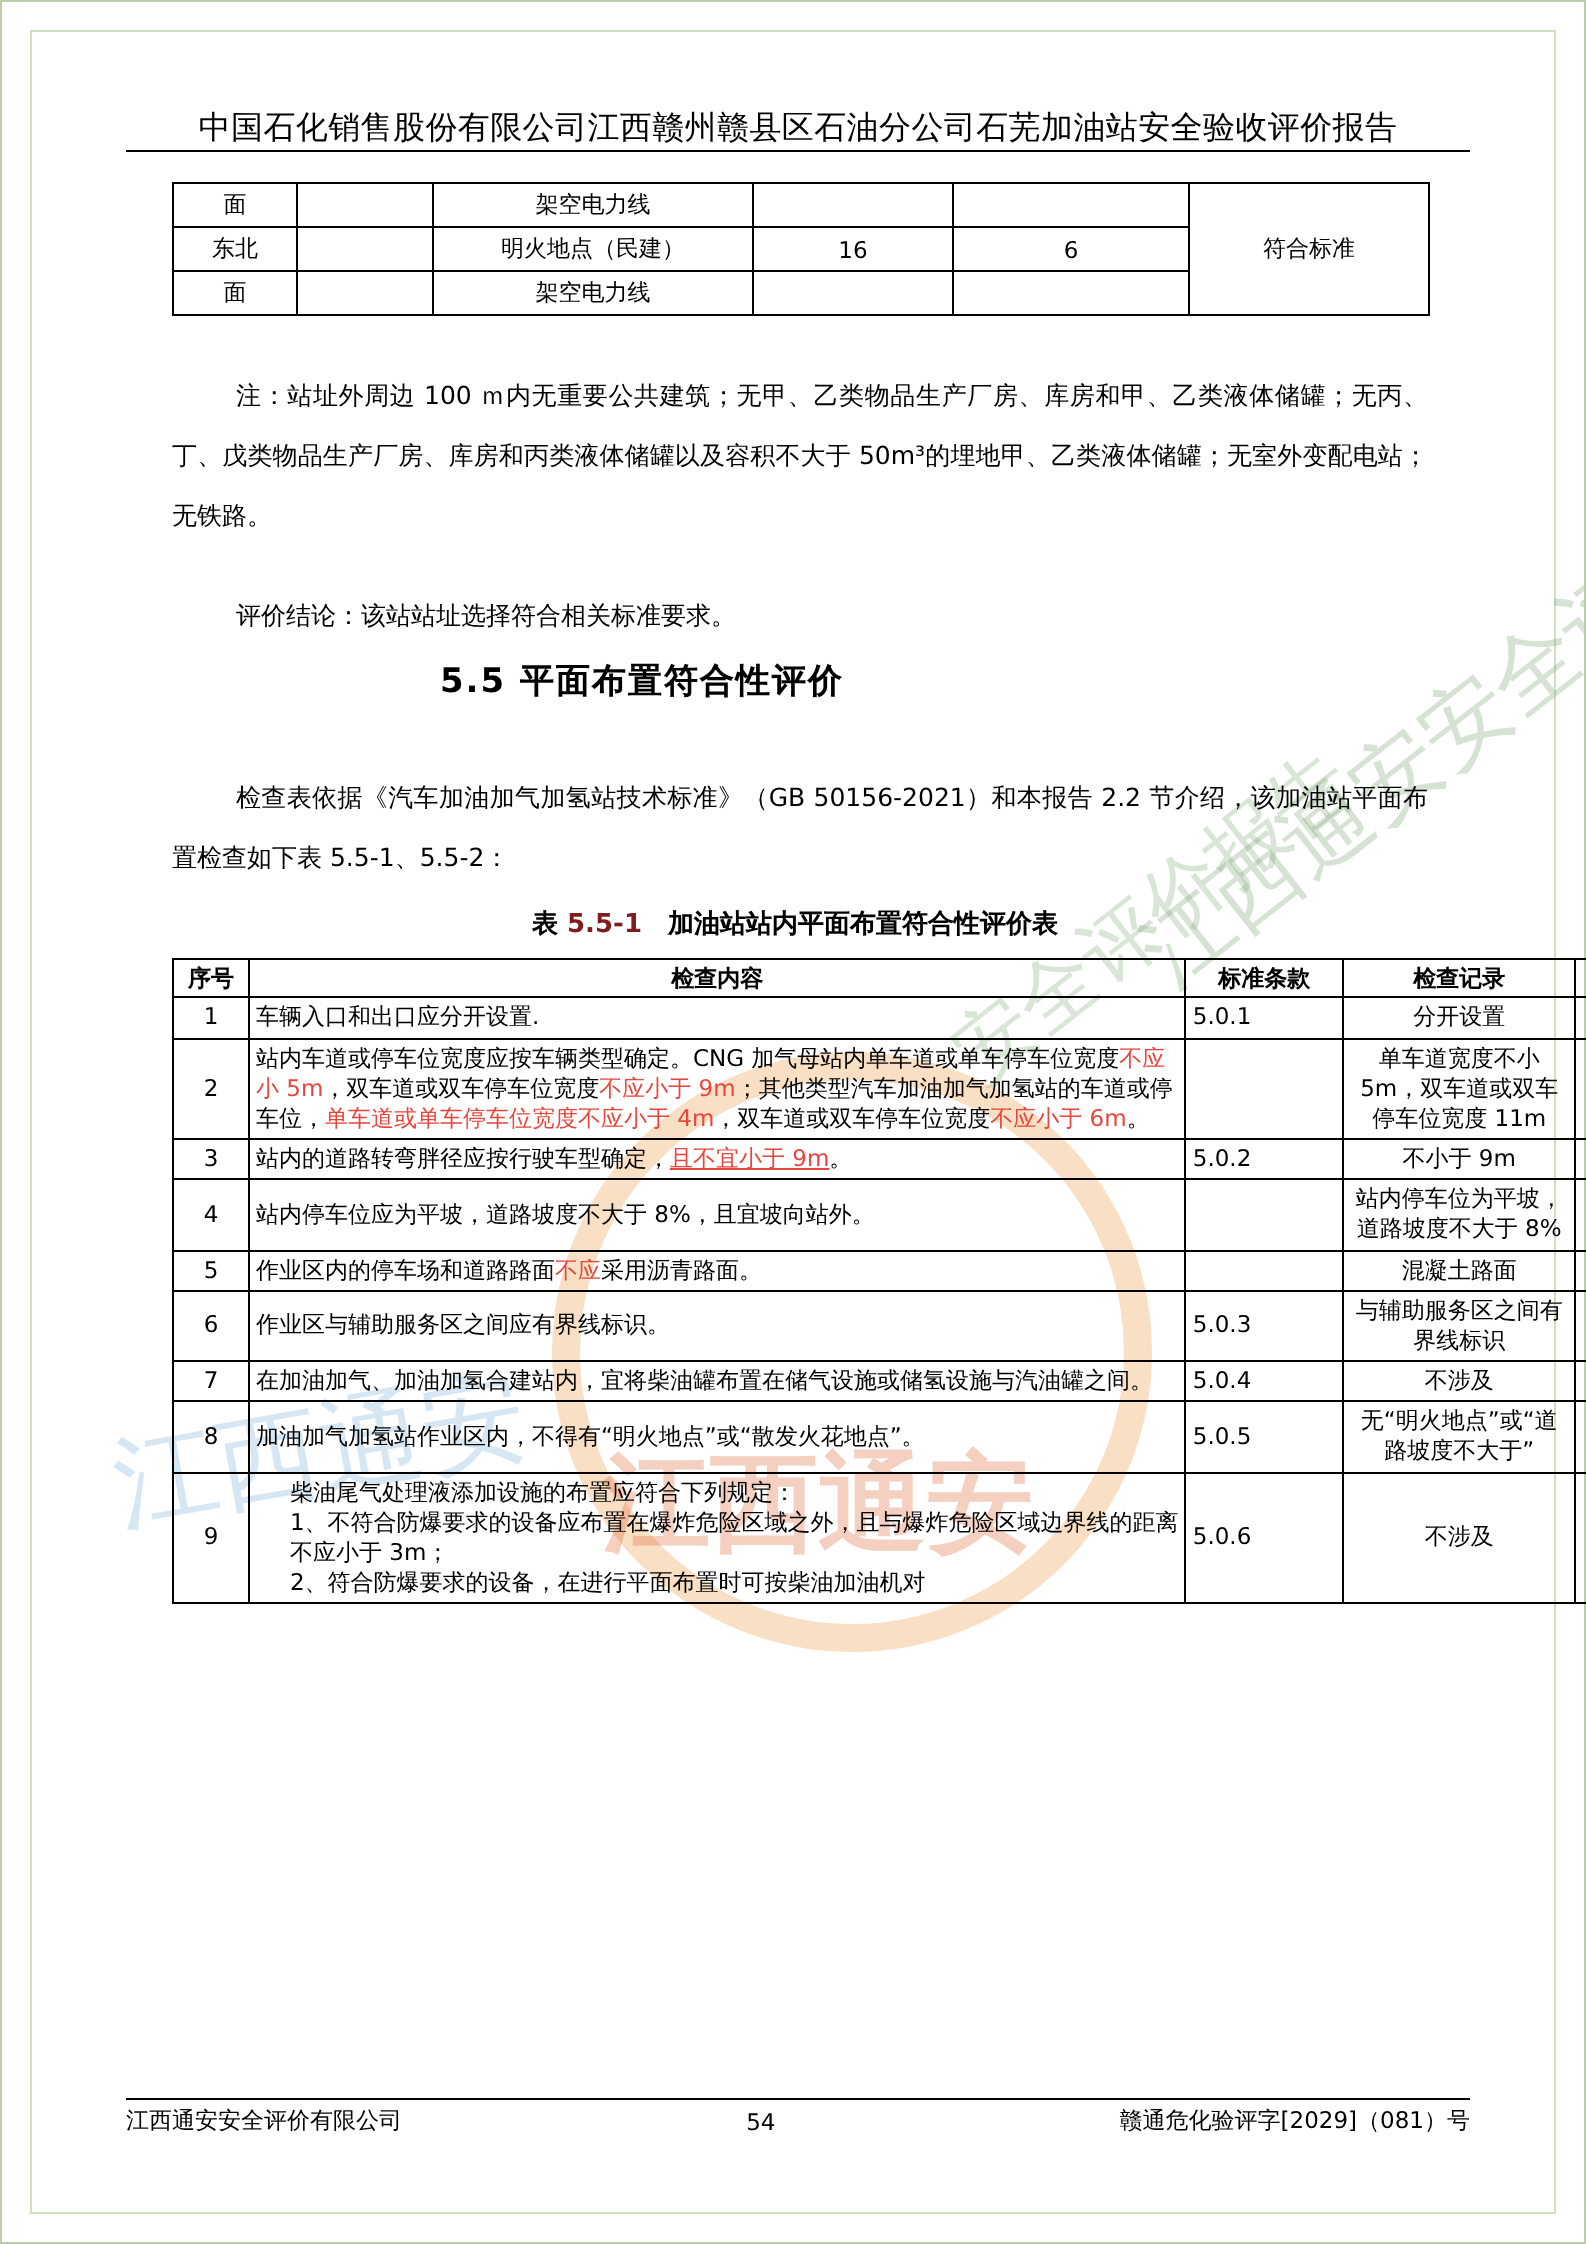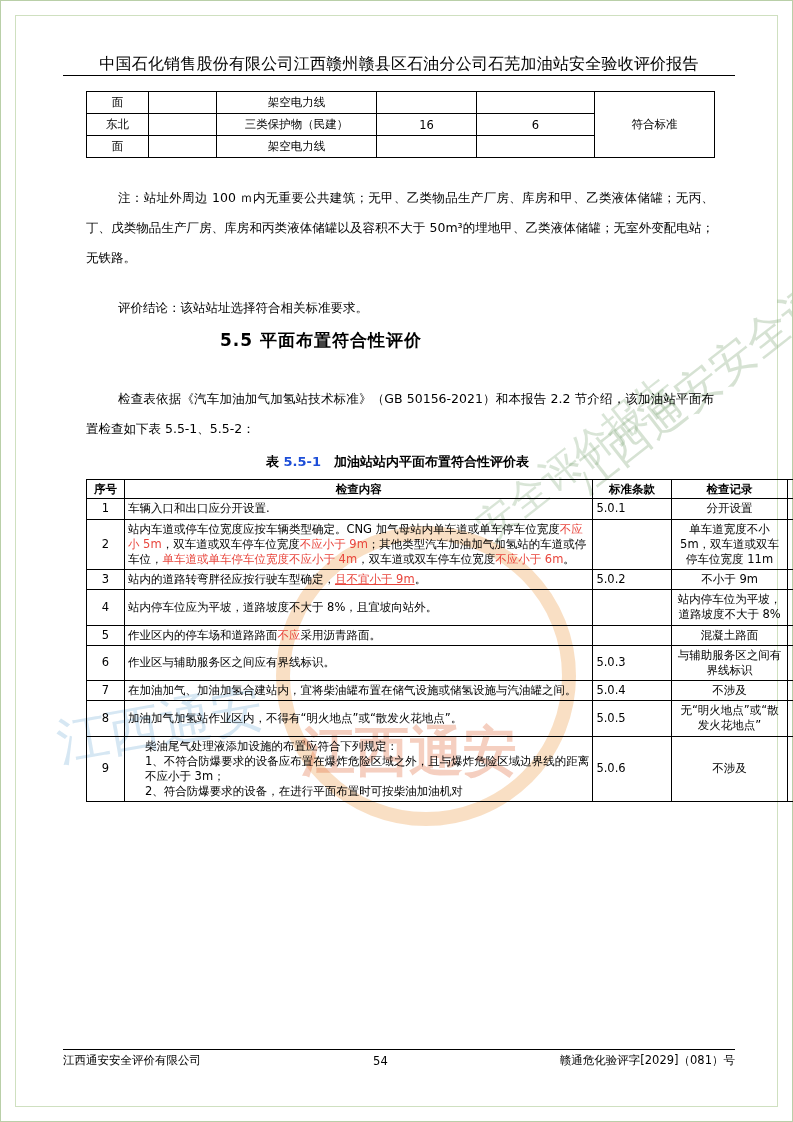--- a/index.html
+++ b/index.html
@@ -150,21 +150,21 @@
     width: 628px;
   }
   .table-caption {
     position: absolute;
     left: 0; top: 452px;
     width: 793px;
     text-align: center;
     font-size: 13px;
     font-weight: bold;
   }
-  .cap-red { color: #1d4ed8; }
+  .cap-red { color: #7f1d1d; }
 
   
   .main-table {
     position: absolute;
     left: 85px; top: 478px;
     width: 753px;
   }
   .main-table th {
     text-align: center;
     font-weight: bold;
@@ -236,21 +236,21 @@
           <td>面</td>
           <td></td>
           <td>架空电力线</td>
           <td></td>
           <td></td>
           <td rowspan="3">符合标准</td>
         </tr>
         <tr>
           <td>东北</td>
           <td></td>
-          <td>三类保护物（民建）</td>
+          <td>明火地点（民建）</td>
           <td>16</td>
           <td>6</td>
         </tr>
         <tr>
           <td>面</td>
           <td></td>
           <td>架空电力线</td>
           <td></td>
           <td></td>
         </tr>
@@ -333,21 +333,21 @@
           <td class="c-seq">7</td>
           <td class="c-content">在加油加气、加油加氢合建站内，宜将柴油罐布置在储气设施或储氢设施与汽油罐之间。</td>
           <td class="c-clause">5.0.4</td>
           <td class="c-record">不涉及</td>
           <td class="c-result">/</td>
         </tr>
         <tr>
           <td class="c-seq">8</td>
           <td class="c-content">加油加气加氢站作业区内，不得有“明火地点”或“散发火花地点”。</td>
           <td class="c-clause">5.0.5</td>
-          <td class="c-record">无“明火地点”或“散发火花地点”</td>
+          <td class="c-record">无“明火地点”或“道路坡度不大于”</td>
           <td class="c-result">符合</td>
         </tr>
         <tr>
           <td class="c-seq">9</td>
           <td class="c-content" style="white-space:pre-line;padding-left:20px;">柴油尾气处理液添加设施的布置应符合下列规定：
 1、不符合防爆要求的设备应布置在爆炸危险区域之外，且与爆炸危险区域边界线的距离不应小于 3m；
 2、符合防爆要求的设备，在进行平面布置时可按柴油加油机对</td>
           <td class="c-clause">5.0.6</td>
           <td class="c-record">不涉及</td>
           <td class="c-result">/</td>

